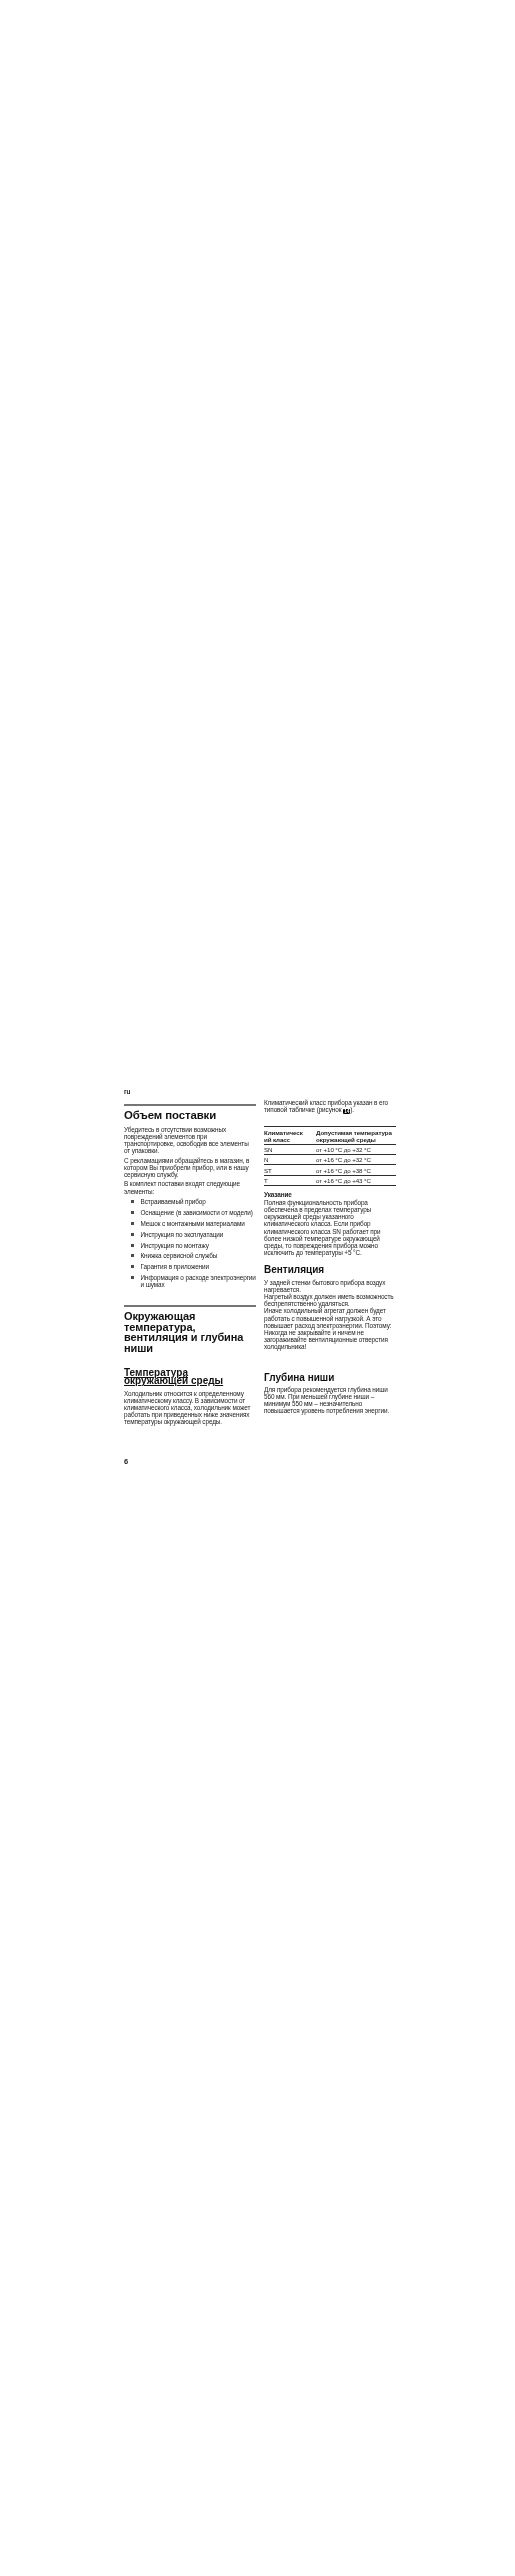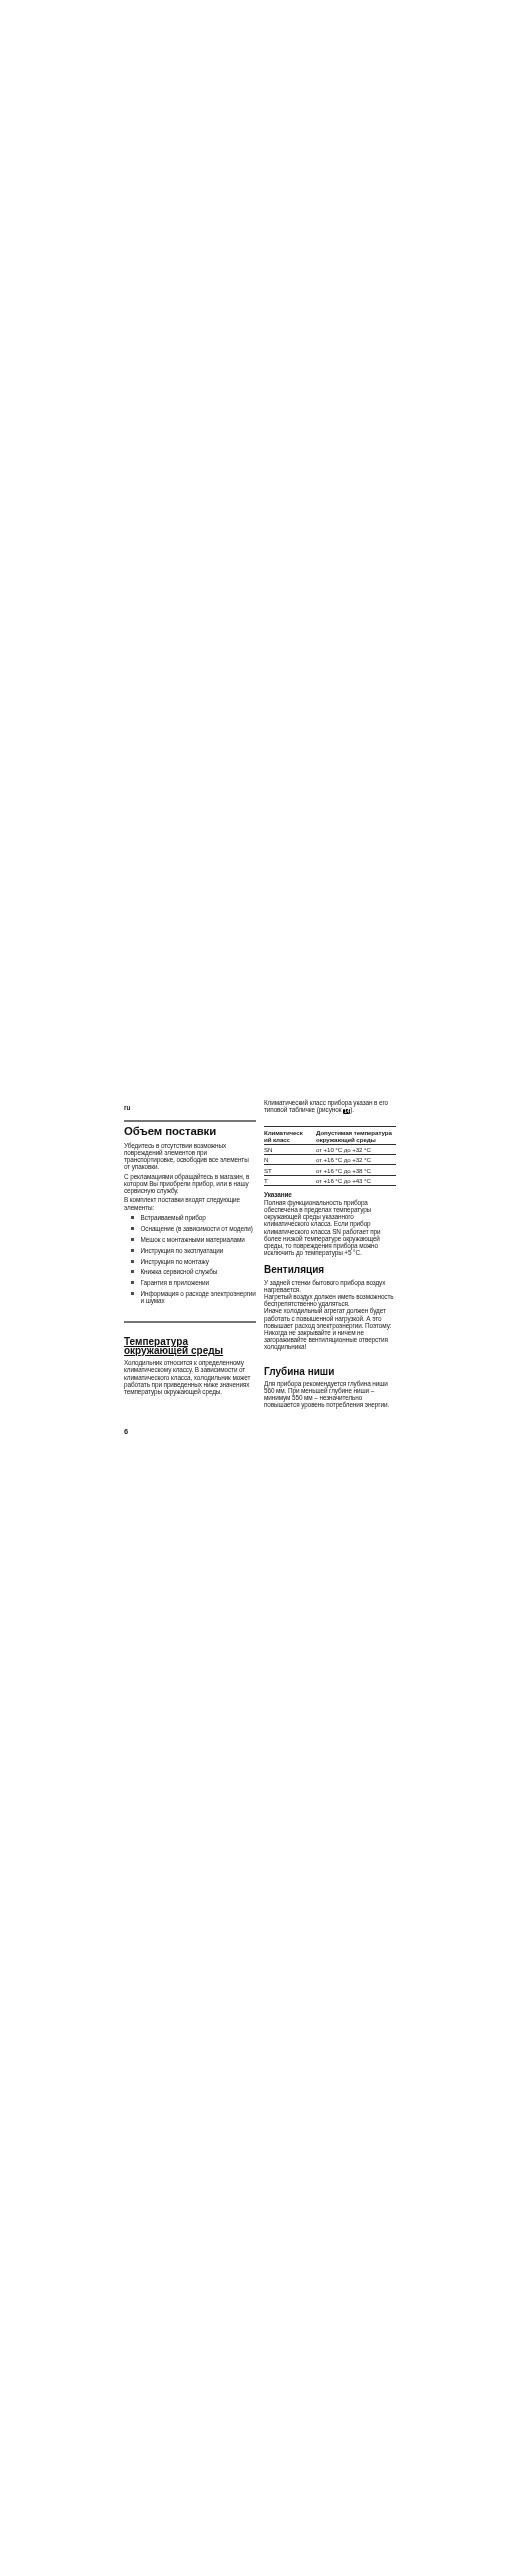--- a/index.html
+++ b/index.html
@@ -3,35 +3,35 @@
 <meta charset="utf-8">
 <style>
   html,body{margin:0;padding:0;}
   body{
     width:515px;height:2576px;background:#ffffff;position:relative;
     font-family:"Liberation Sans","DejaVu Sans",sans-serif;
     color:#1b1b1b;
     -webkit-font-smoothing:antialiased;
   }
   .content{position:absolute;left:124px;top:1088px;width:280px;}
-  .col-left{position:absolute;left:0;top:16px;width:132px;}
+  .col-left{position:absolute;left:0;top:0;width:132px;}
   .col-right{position:absolute;left:140px;top:10.7px;width:135px;}
 
   .ru-tag{font-size:6.4px;font-weight:bold;line-height:7.2px;letter-spacing:0.1px;}
   .rule{height:2.1px;background:#757575;width:100%;border:none;margin:0;}
   .rule-1{margin-top:8.6px;}
   .rule-2{margin-top:17px;}
 
   h1,h2,h3,p,ul{margin:0;padding:0;}
   .h-main{font-size:11.4px;line-height:12px;font-weight:bold;letter-spacing:-0.1px;margin-top:2.9px;color:#111;}
   .h-main2{font-size:11px;line-height:10.7px;font-weight:bold;letter-spacing:-0.1px;margin-top:3.6px;color:#111;}
   .h-sub{font-size:10px;line-height:8.6px;font-weight:bold;color:#111;max-width:113px;}
   .body-text{font-size:6.4px;line-height:7.2px;letter-spacing:-0.1px;}
   .mt3{margin-top:2.1px;} .mt5{margin-top:3.6px;}
-  .mt7{margin-top:5px;} .mt10{margin-top:17px;} .mt14{margin-top:10px;} .mt21{margin-top:15px;text-decoration:underline;}
+  .mt7{margin-top:5px;} .mt10{margin-top:23px;} .mt14{margin-top:10px;} .mt21{margin-top:15px;text-decoration:underline;}
 
   ul.supply-list{list-style:none;margin-top:3.6px;}
   ul.supply-list li{position:relative;padding-left:16.5px;margin-bottom:3.6px;
     font-size:6.4px;line-height:7.2px;letter-spacing:-0.1px;}
   .sq{position:absolute;left:7.2px;top:2.1px;width:2.9px;height:2.9px;background:#4a4a4a;display:inline-block;}
 
   .page-number{font-size:7.5px;font-weight:bold;margin-top:31.5px;}
 
   .fig-badge{
     display:inline-block;background:#000;color:#fff;font-weight:bold;
@@ -76,20 +76,21 @@
       <li><span class="sq"></span><span>Мешок с монтажными материалами</span></li>
       <li><span class="sq"></span><span>Инструкция по эксплуатации</span></li>
       <li><span class="sq"></span><span>Инструкция по монтажу</span></li>
       <li><span class="sq"></span><span>Книжка сервисной службы</span></li>
       <li><span class="sq"></span><span>Гарантия в приложении</span></li>
       <li><span class="sq"></span><span>Информация о расходе электроэнергии и шумах</span></li>
     </ul>
 
     <div class="rule rule-2"></div>
 
+    <h2 class="h-main2">Окружающая температура, вентиляция и глубина ниши</h2>
 
     <h3 class="h-sub mt21">Температура окружающей среды</h3>
 
     <p class="body-text mt5">Холодильник относится к определенному климатическому классу. В зависимости от климатического класса, холодильник может работать при приведенных ниже значениях температуры окружающей среды.</p>
 
     <div class="page-number">6</div>
   </div>
 
   <div class="col-right">
 

